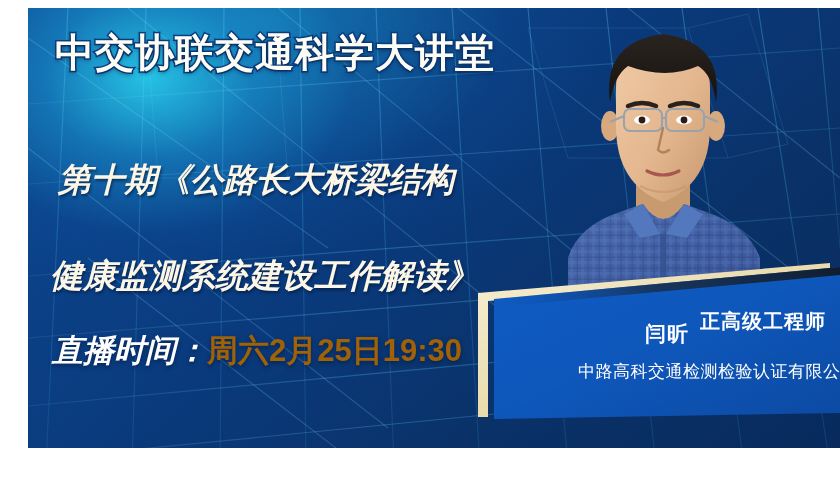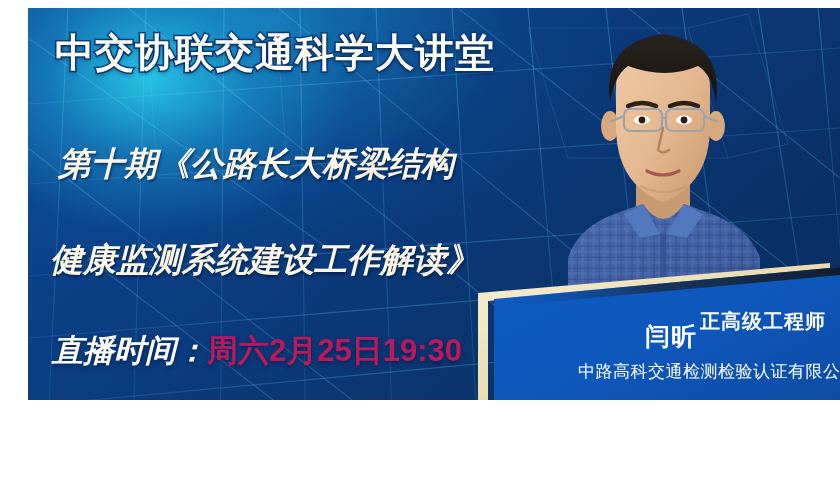--- a/index.html
+++ b/index.html
@@ -1,20 +1,20 @@
 <!DOCTYPE html>
 <html><head>
 <meta charset="utf-8">
 <style>
   html,body{margin:0;padding:0;background:#ffffff;}
   body{font-family:"Liberation Sans","DejaVu Sans",sans-serif;}
 
   .poster{
     position:relative;
-    width:840px;height:400px;
+    width:840px;height:448px;
     background:#ffffff;
     overflow:hidden;
   }
 
   
   .canvas{
     position:absolute;
     left:28px;top:8px;
     width:812px;height:457px;
     overflow:hidden;
@@ -34,56 +34,56 @@
     letter-spacing:1px;
     color:#fdfdf6;
     white-space:nowrap;
     -webkit-text-stroke:3px #0c3f80;
     paint-order:stroke fill;
     text-shadow:0 2px 4px rgba(4,25,60,.55);
   }
 
   
   .subtitle{
-    position:absolute;left:58px;top:140px;
+    position:absolute;left:58px;top:156px;
     font-size:33px;
     font-style:italic;font-weight:bold;
     line-height:48px;
     color:#fbf6e6;
     white-space:nowrap;
     text-shadow:1px 2px 3px rgba(3,22,55,.65);
   }
   .subtitle .l2{margin-left:-8px;display:block;margin-top:48px;}
 
   
   .timeline{
     position:absolute;left:52px;top:330px;
     font-size:31px;font-weight:bold;
     white-space:nowrap;
     text-shadow:0 2px 4px rgba(3,22,55,.6);
   }
   .timeline .lbl{color:#ffffff;font-style:italic;}
-  .timeline .val{color:#be185d;}
+  .timeline .val{color:#a16207;}
 
   
   .portrait{
     position:absolute;
     left:548px;top:8px;
     width:230px;height:286px;
     overflow:hidden;
   }
   .portrait svg{display:block;}
 
   
   .panel-wrap{position:absolute;left:470px;top:255px;width:370px;height:170px;}
   .panel-wrap svg{display:block;}
 
   .speaker-name{
     position:absolute;left:645px;top:320px;
-    font-size:25px;font-weight:bold;color:#ffffff;
+    font-size:21px;font-weight:bold;color:#ffffff;
     white-space:nowrap;letter-spacing:1px;
   }
   .speaker-title{
     position:absolute;left:700px;top:308px;
     font-size:20px;font-weight:bold;color:#ffffff;
     white-space:nowrap;letter-spacing:1px;
   }
   .speaker-org{
     position:absolute;left:578px;top:360px;
     font-size:17px;color:#ffffff;

